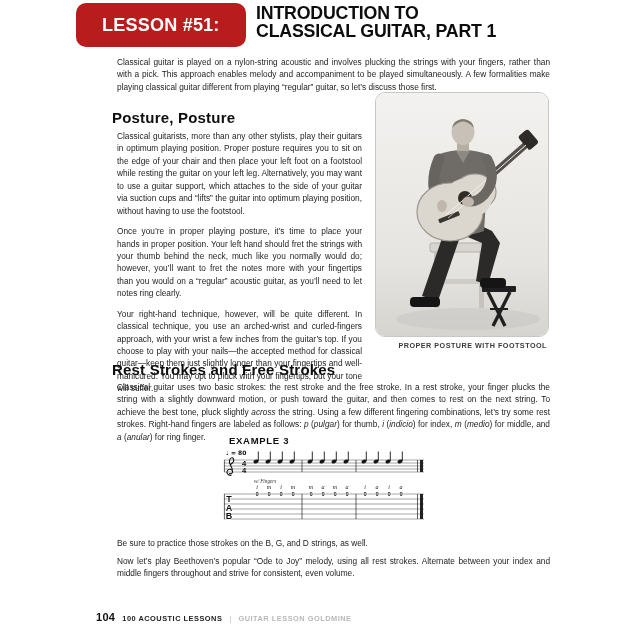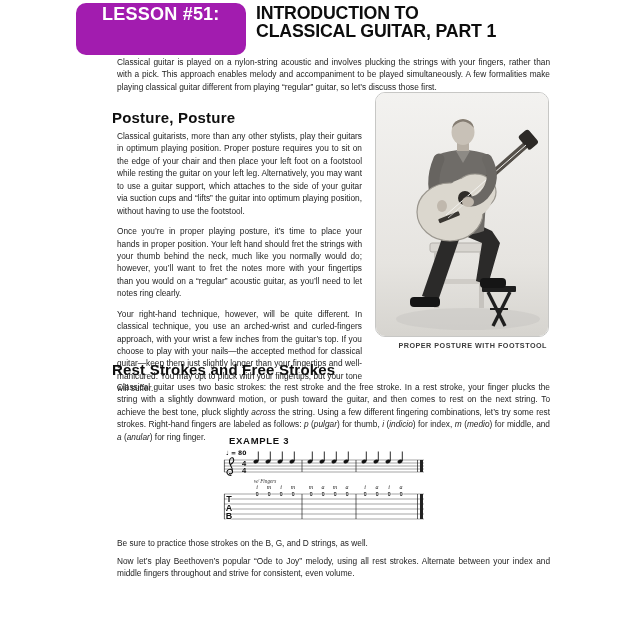--- a/index.html
+++ b/index.html
@@ -1,20 +1,20 @@
 <!DOCTYPE html>
 <html><head>
 <meta charset="utf-8">
 <style>
   html,body{margin:0;padding:0;}
   body{width:632px;height:632px;background:#ffffff;font-family:"Liberation Sans",sans-serif;color:#222;position:relative;overflow:hidden;}
   .page{position:absolute;inset:0;background:#fff;}
 
   
-  .lesson-box{position:absolute;left:76px;top:3px;width:170px;height:52px;background:#a21caf;border-radius:10px;display:flex;justify-content:center;}
+  .lesson-box{position:absolute;left:76px;top:3px;width:170px;height:44px;background:#b91c1c;border-radius:10px;display:flex;align-items:center;justify-content:center;}
   .lesson-box span{color:#fff;font-weight:bold;font-size:19px;letter-spacing:.2px;transform:scaleX(.95);}
   .page-title{position:absolute;left:256px;top:4px;font-weight:bold;font-size:18.5px;line-height:18px;color:#0d0d0d;letter-spacing:-.2px;transform:scaleX(.96);transform-origin:left top;white-space:nowrap;}
 
   
   .para{font-size:8.3px;line-height:1.5;text-align:justify;color:#1d1d1d;}
   .intro{position:absolute;left:117px;top:56px;width:433px;}
   .heading{position:absolute;font-size:15px;font-weight:bold;color:#0e0e0e;letter-spacing:.2px;}
   .h-posture{left:112px;top:109px;}
   .h-strokes{left:112px;top:361px;}
   .left-col{position:absolute;left:117px;top:130px;width:245px;display:flex;flex-direction:column;gap:8px;}
@@ -222,14 +222,20 @@
           <text x="157" y="50.2" text-anchor="middle" font-size="5.8" font-weight="bold" fill="#111" stroke="#ffffff" stroke-width="1.6" paint-order="stroke">0</text>
           <text x="169" y="50.2" text-anchor="middle" font-size="5.8" font-weight="bold" fill="#111" stroke="#ffffff" stroke-width="1.6" paint-order="stroke">0</text>
           <text x="181" y="50.2" text-anchor="middle" font-size="5.8" font-weight="bold" fill="#111" stroke="#ffffff" stroke-width="1.6" paint-order="stroke">0</text>
         </g>
     </svg>
   </div>
 
   <div class="para closing-1">Be sure to practice those strokes on the B, G, and D strings, as well.</div>
   <div class="para closing-2">Now let’s play Beethoven’s popular “Ode to Joy” melody, using all rest strokes. Alternate between your index and middle fingers throughout and strive for consistent, even volume.</div>
 
+  <div class="footer">
+    <span class="pageno">104</span>
+    <span class="book">100 ACOUSTIC LESSONS</span>
+    <span class="sep">|</span>
+    <span class="series">GUITAR LESSON GOLDMINE</span>
+  </div>
 
 </div>
 
 </body></html>

